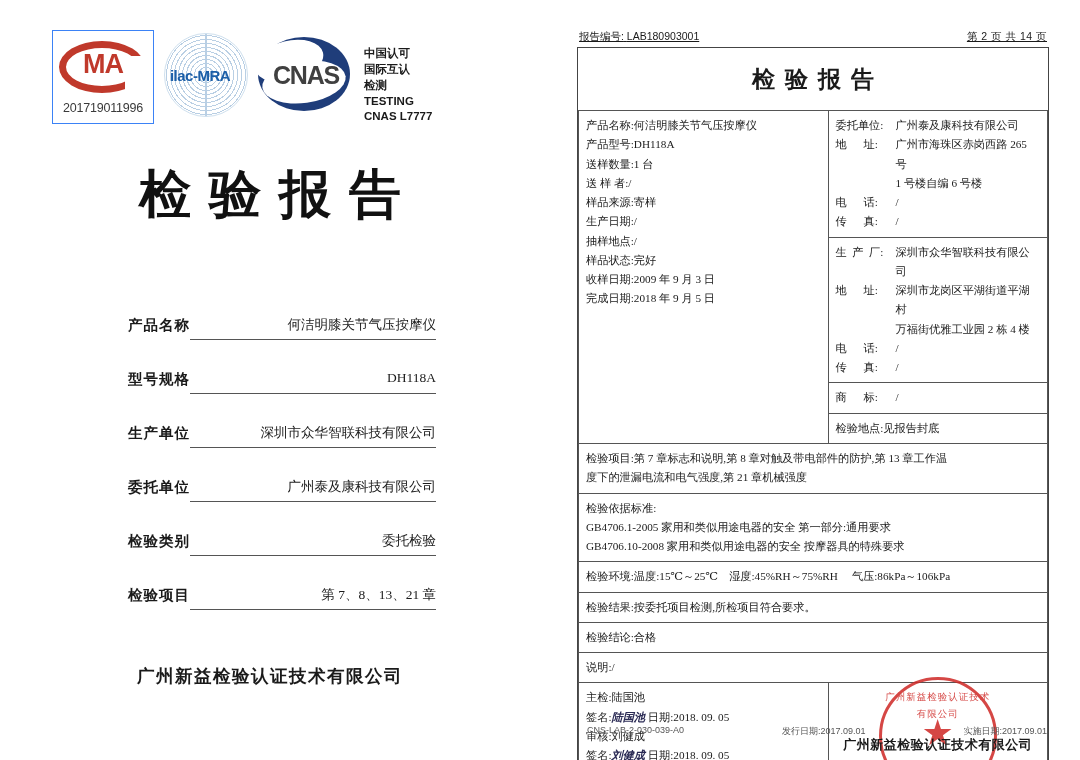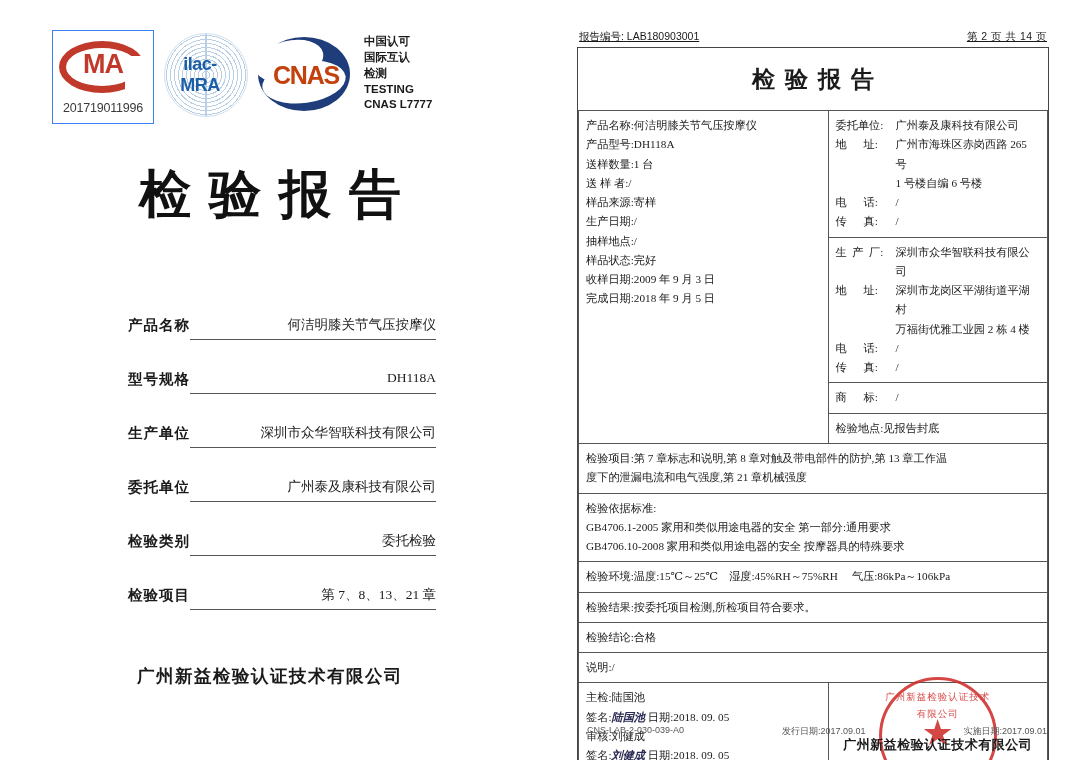--- a/index.html
+++ b/index.html
@@ -18,30 +18,30 @@
   .cma-text{position:absolute;left:0;right:0;top:20px;text-align:center;font-family:"Liberation Sans",sans-serif;
     font-weight:bold;font-size:27px;letter-spacing:-1px;color:#c0392b;line-height:1;}
   .cma-num{position:absolute;left:0;right:0;bottom:8px;text-align:center;font-family:"Liberation Sans",sans-serif;
     font-size:12.5px;color:#3a3a3a;letter-spacing:-.2px;}
   .ilac-logo{width:84px;height:84px;border-radius:50%;position:relative;overflow:hidden;margin-top:3px;
     background:repeating-radial-gradient(circle at 50% 50%,#ffffff 0 3px,#b9cfe4 3px 4px);
     border:1px solid #cfe0ee;box-sizing:border-box;}
   .ilac-logo::before{content:"";position:absolute;left:50%;top:0;bottom:0;width:0;
     box-shadow:0 0 0 1px #b9cfe4;}
   .ilac-text{position:absolute;left:0;right:12px;top:50%;transform:translateY(-50%);text-align:center;
-    font-family:"Liberation Sans",sans-serif;font-weight:bold;font-size:18px;color:#1c5fa8;letter-spacing:-.5px;}
+    font-family:"Liberation Sans",sans-serif;font-weight:bold;font-size:15px;color:#1c5fa8;letter-spacing:-.5px;}
   .cnas-logo{width:96px;height:80px;position:relative;margin-top:5px;}
   .cnas-ell{position:absolute;left:0;top:2px;width:92px;height:74px;border-radius:50%;background:#1f3d7a;}
   .cnas-swoosh{position:absolute;left:4px;top:26px;width:84px;height:42px;background:#fff;border-radius:50%;
     transform:rotate(-8deg);}
   .cnas-swoosh2{position:absolute;left:-4px;top:6px;width:70px;height:40px;background:#fff;border-radius:50%;
     transform:rotate(-14deg);}
   .cnas-text{position:absolute;left:0;right:0;top:50%;transform:translateY(-50%);text-align:center;
-    font-family:"Liberation Sans",sans-serif;font-weight:bold;font-size:25px;color:#c2410c;letter-spacing:-1.2px;}
-  .cnas-side{margin-top:4px;font-family:"Liberation Sans",sans-serif;font-size:11.5px;line-height:1.38;
+    font-family:"Liberation Sans",sans-serif;font-weight:bold;font-size:25px;color:#404040;letter-spacing:-1.2px;}
+  .cnas-side{margin-top:16px;font-family:"Liberation Sans",sans-serif;font-size:11.5px;line-height:1.38;
     font-weight:bold;color:#1a1a1a;white-space:nowrap;}
   .num-box{position:absolute;left:391px;top:44px;width:108px;border:1px solid #555;}
   .num-box div{padding:2px 5px;font-size:11px;white-space:nowrap;}
   .num-box .nb-top{border-bottom:1px solid #555;}
   .num-box .nb-bot{text-align:center;letter-spacing:2px;}
   .cover-title{position:absolute;left:0;right:0;top:160px;text-align:center;
     font-weight:bold;font-size:52px;letter-spacing:18px;text-indent:18px;color:#111;}
   .fields{position:absolute;left:106px;top:286px;width:330px;}
   .field-row{display:flex;align-items:flex-end;height:54px;text-align:right;}
   .field-label{width:84px;font-weight:bold;font-size:14.5px;letter-spacing:1px;padding-bottom:5px;flex:none;}

